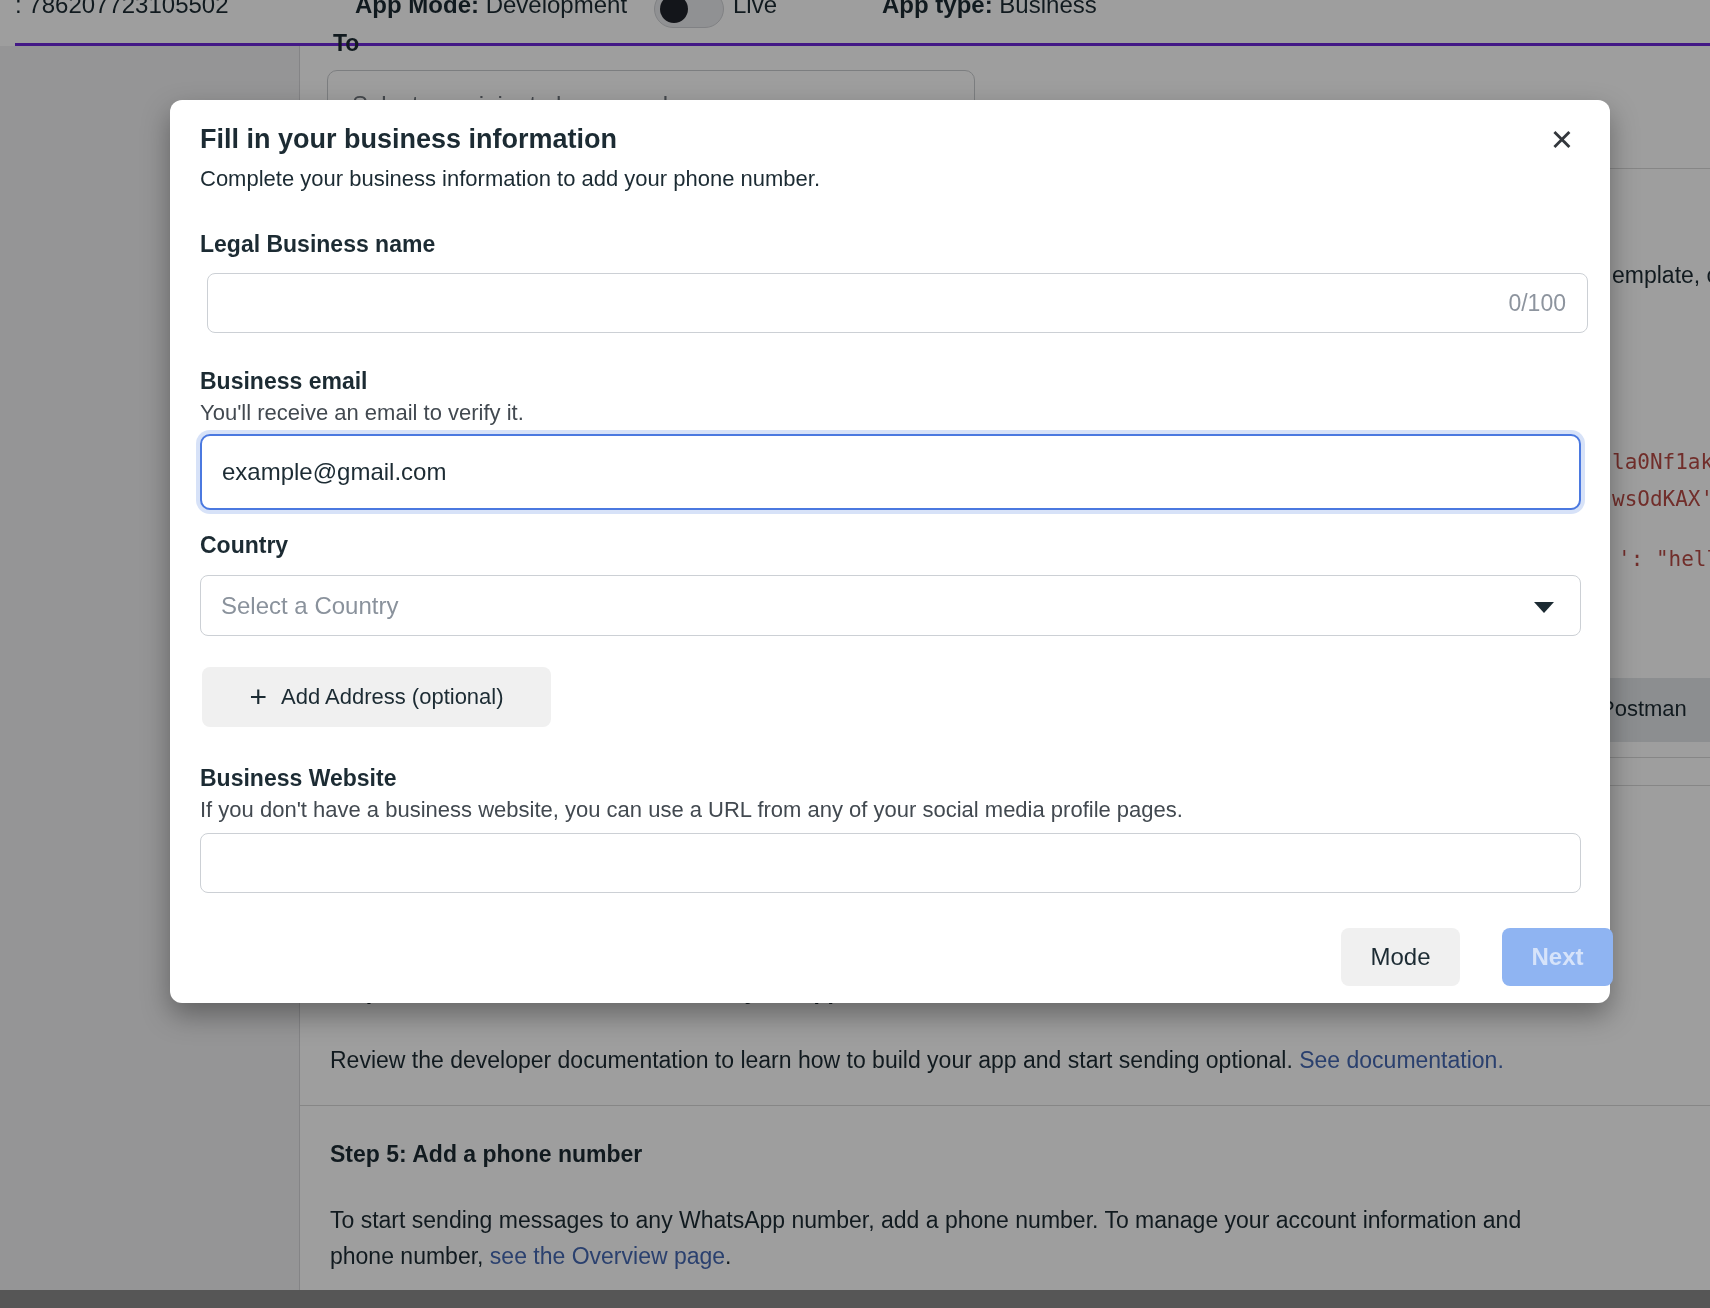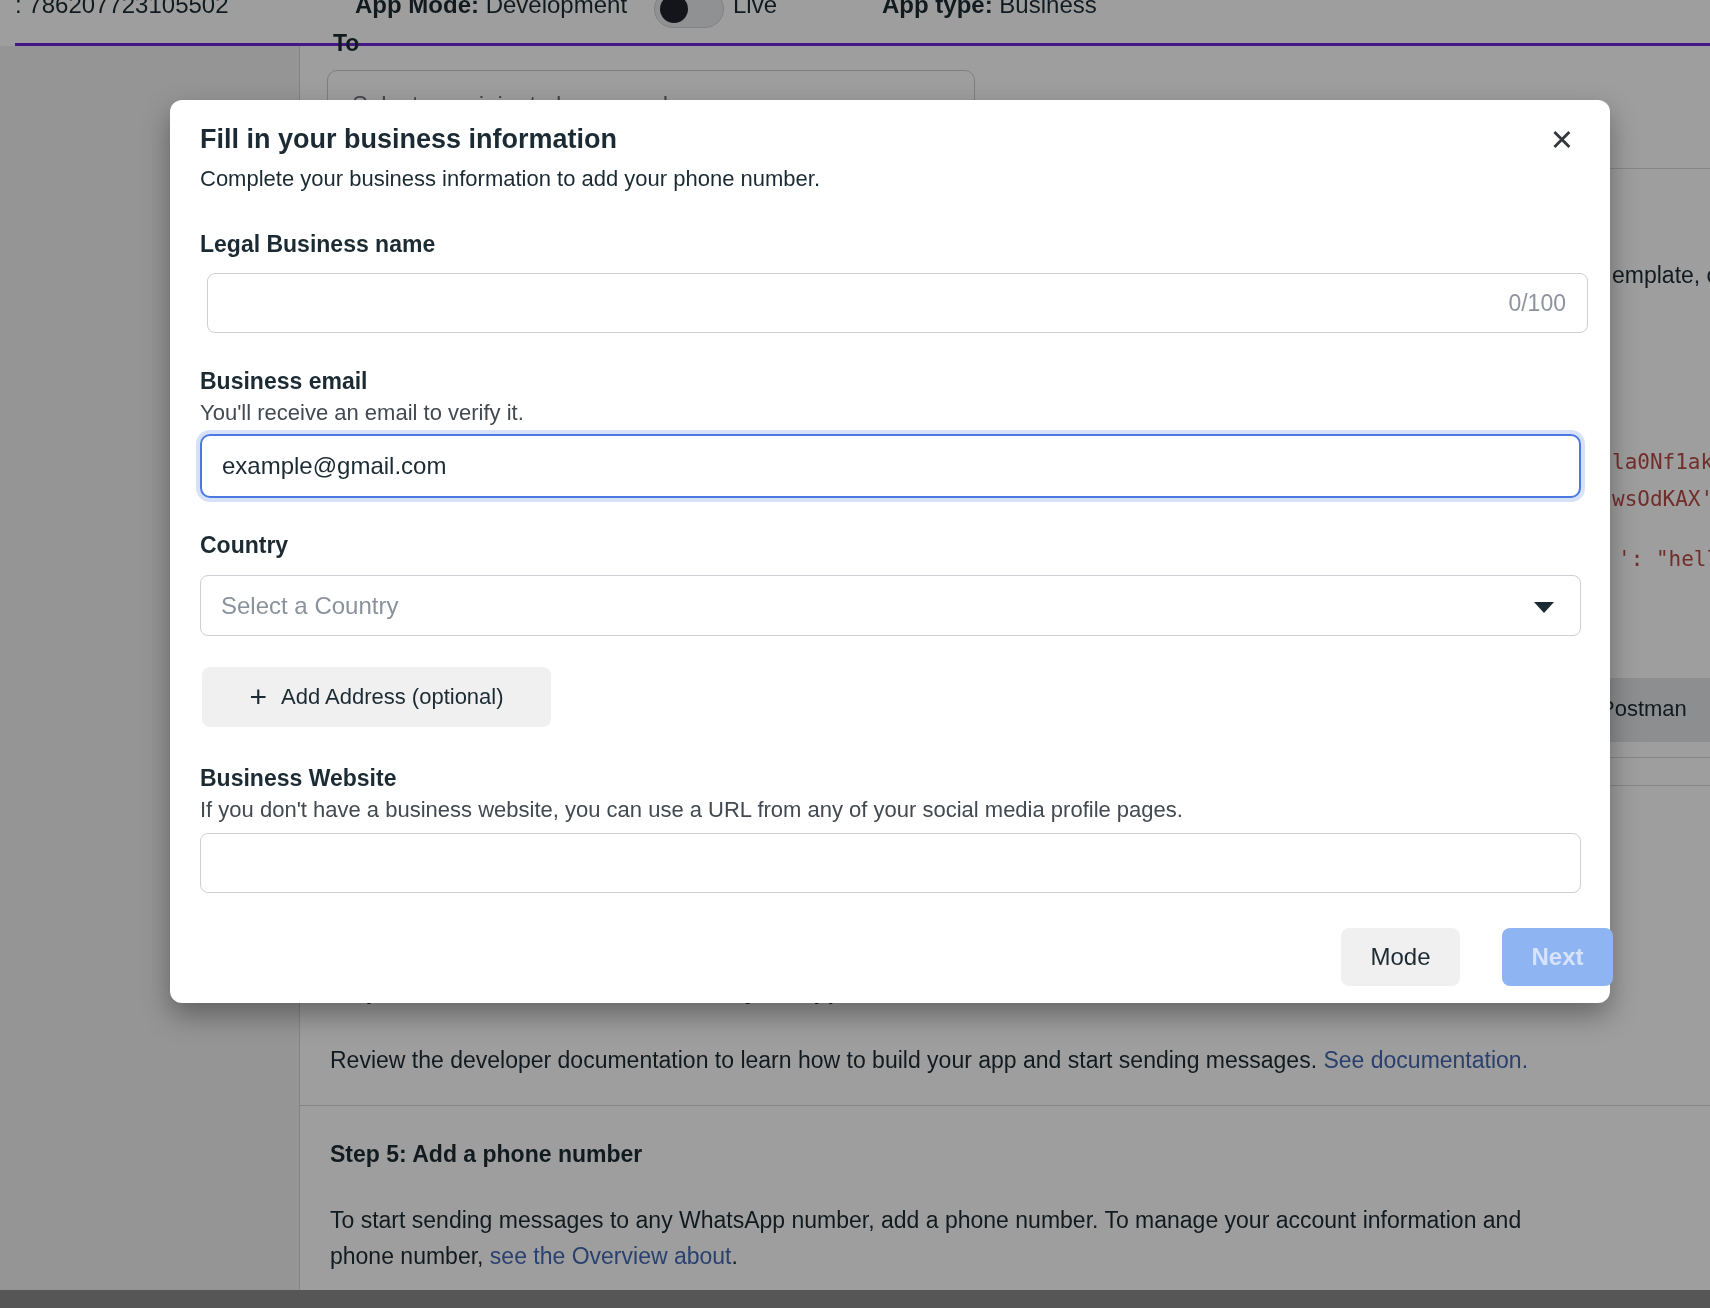--- a/index.html
+++ b/index.html
@@ -64,21 +64,21 @@
   .fld-label { position:absolute; left:30px; font-size:23px; font-weight:700; color:#1c2b33; }
   .fld-helper { position:absolute; left:30px; font-size:22px; color:#424950; }
   .fld-wrap { position:absolute; left:30px; width:1381px; }
   .fld {
     width:100%; height:60px; border:1px solid #ccd0d5; border-radius:8px;
     font-size:24px; color:#1c2b33; padding:0 20px; background:#fff;
     font-family:"Liberation Sans", sans-serif; outline:none;
   }
   .fld::placeholder { color:#8a929c; }
   .fld-focus {
-    height:64px; border:2px solid #4b79e0; border-radius:10px;
+    height:76px; border:2px solid #4b79e0; border-radius:10px;
     box-shadow:0 0 0 4px rgba(75,121,224,0.22);
   }
   .char-counter {
     position:absolute; right:22px; top:0; height:60px; line-height:60px;
     font-size:23px; color:#8d949e;
   }
   .select-box {
     position:absolute; left:30px; width:1381px; height:61px;
     border:1px solid #ccd0d5; border-radius:8px; background:#fff;
     font-size:24px; color:#8a929c; line-height:59px; padding:0 20px; cursor:pointer;
@@ -129,24 +129,24 @@
   <div class="frag frag-code" style="left:1612px; top:450px;">la0Nf1ak</div>
   <div class="frag frag-code" style="left:1612px; top:487px;">wsOdKAX'</div>
   <div class="frag frag-code" style="left:1618px; top:547px;">': "hell</div>
   <div class="postman-band">
     <span>Postman</span>
   </div>
   <div class="rule" style="left:1560px; top:757px; width:150px;"></div>
   <div class="rule" style="left:1560px; top:785px; width:150px;"></div>
 
   <div class="bg-step-heading" style="left:330px; top:978px;">Step 4: Learn about the API and build your app</div>
-  <div class="bg-para" style="left:330px; top:1042px; width:1350px;"><span>Review the developer documentation to learn how to build your app and start sending messages. </span><span class="bg-link">See documentation.</span></div>
+  <div class="bg-para" style="left:330px; top:1042px; width:1350px;"><span>Review the developer documentation to learn how to build your app and start sending optional. </span><span class="bg-link">See documentation.</span></div>
   <div class="rule" style="left:300px; top:1105px; width:1410px;"></div>
   <div class="bg-step-heading" style="left:330px; top:1141px;">Step 5: Add a phone number</div>
-  <div class="bg-para" style="left:330px; top:1202px; width:1210px;"><span>To start sending messages to any WhatsApp number, add a phone number. To manage your account information and phone number, </span><span class="bg-link">see the Overview about</span><span>.</span></div>
+  <div class="bg-para" style="left:330px; top:1202px; width:1210px;"><span>To start sending messages to any WhatsApp number, add a phone number. To manage your account information and phone number, </span><span class="bg-link">see the Overview page</span><span>.</span></div>
 
   <div class="bottom-strip"></div>
 </div>
 
 <div class="overlay"></div>
 
 <div class="modal">
 
   <div class="modal-title">Fill in your business information</div>
   <div class="modal-close">✕</div>

